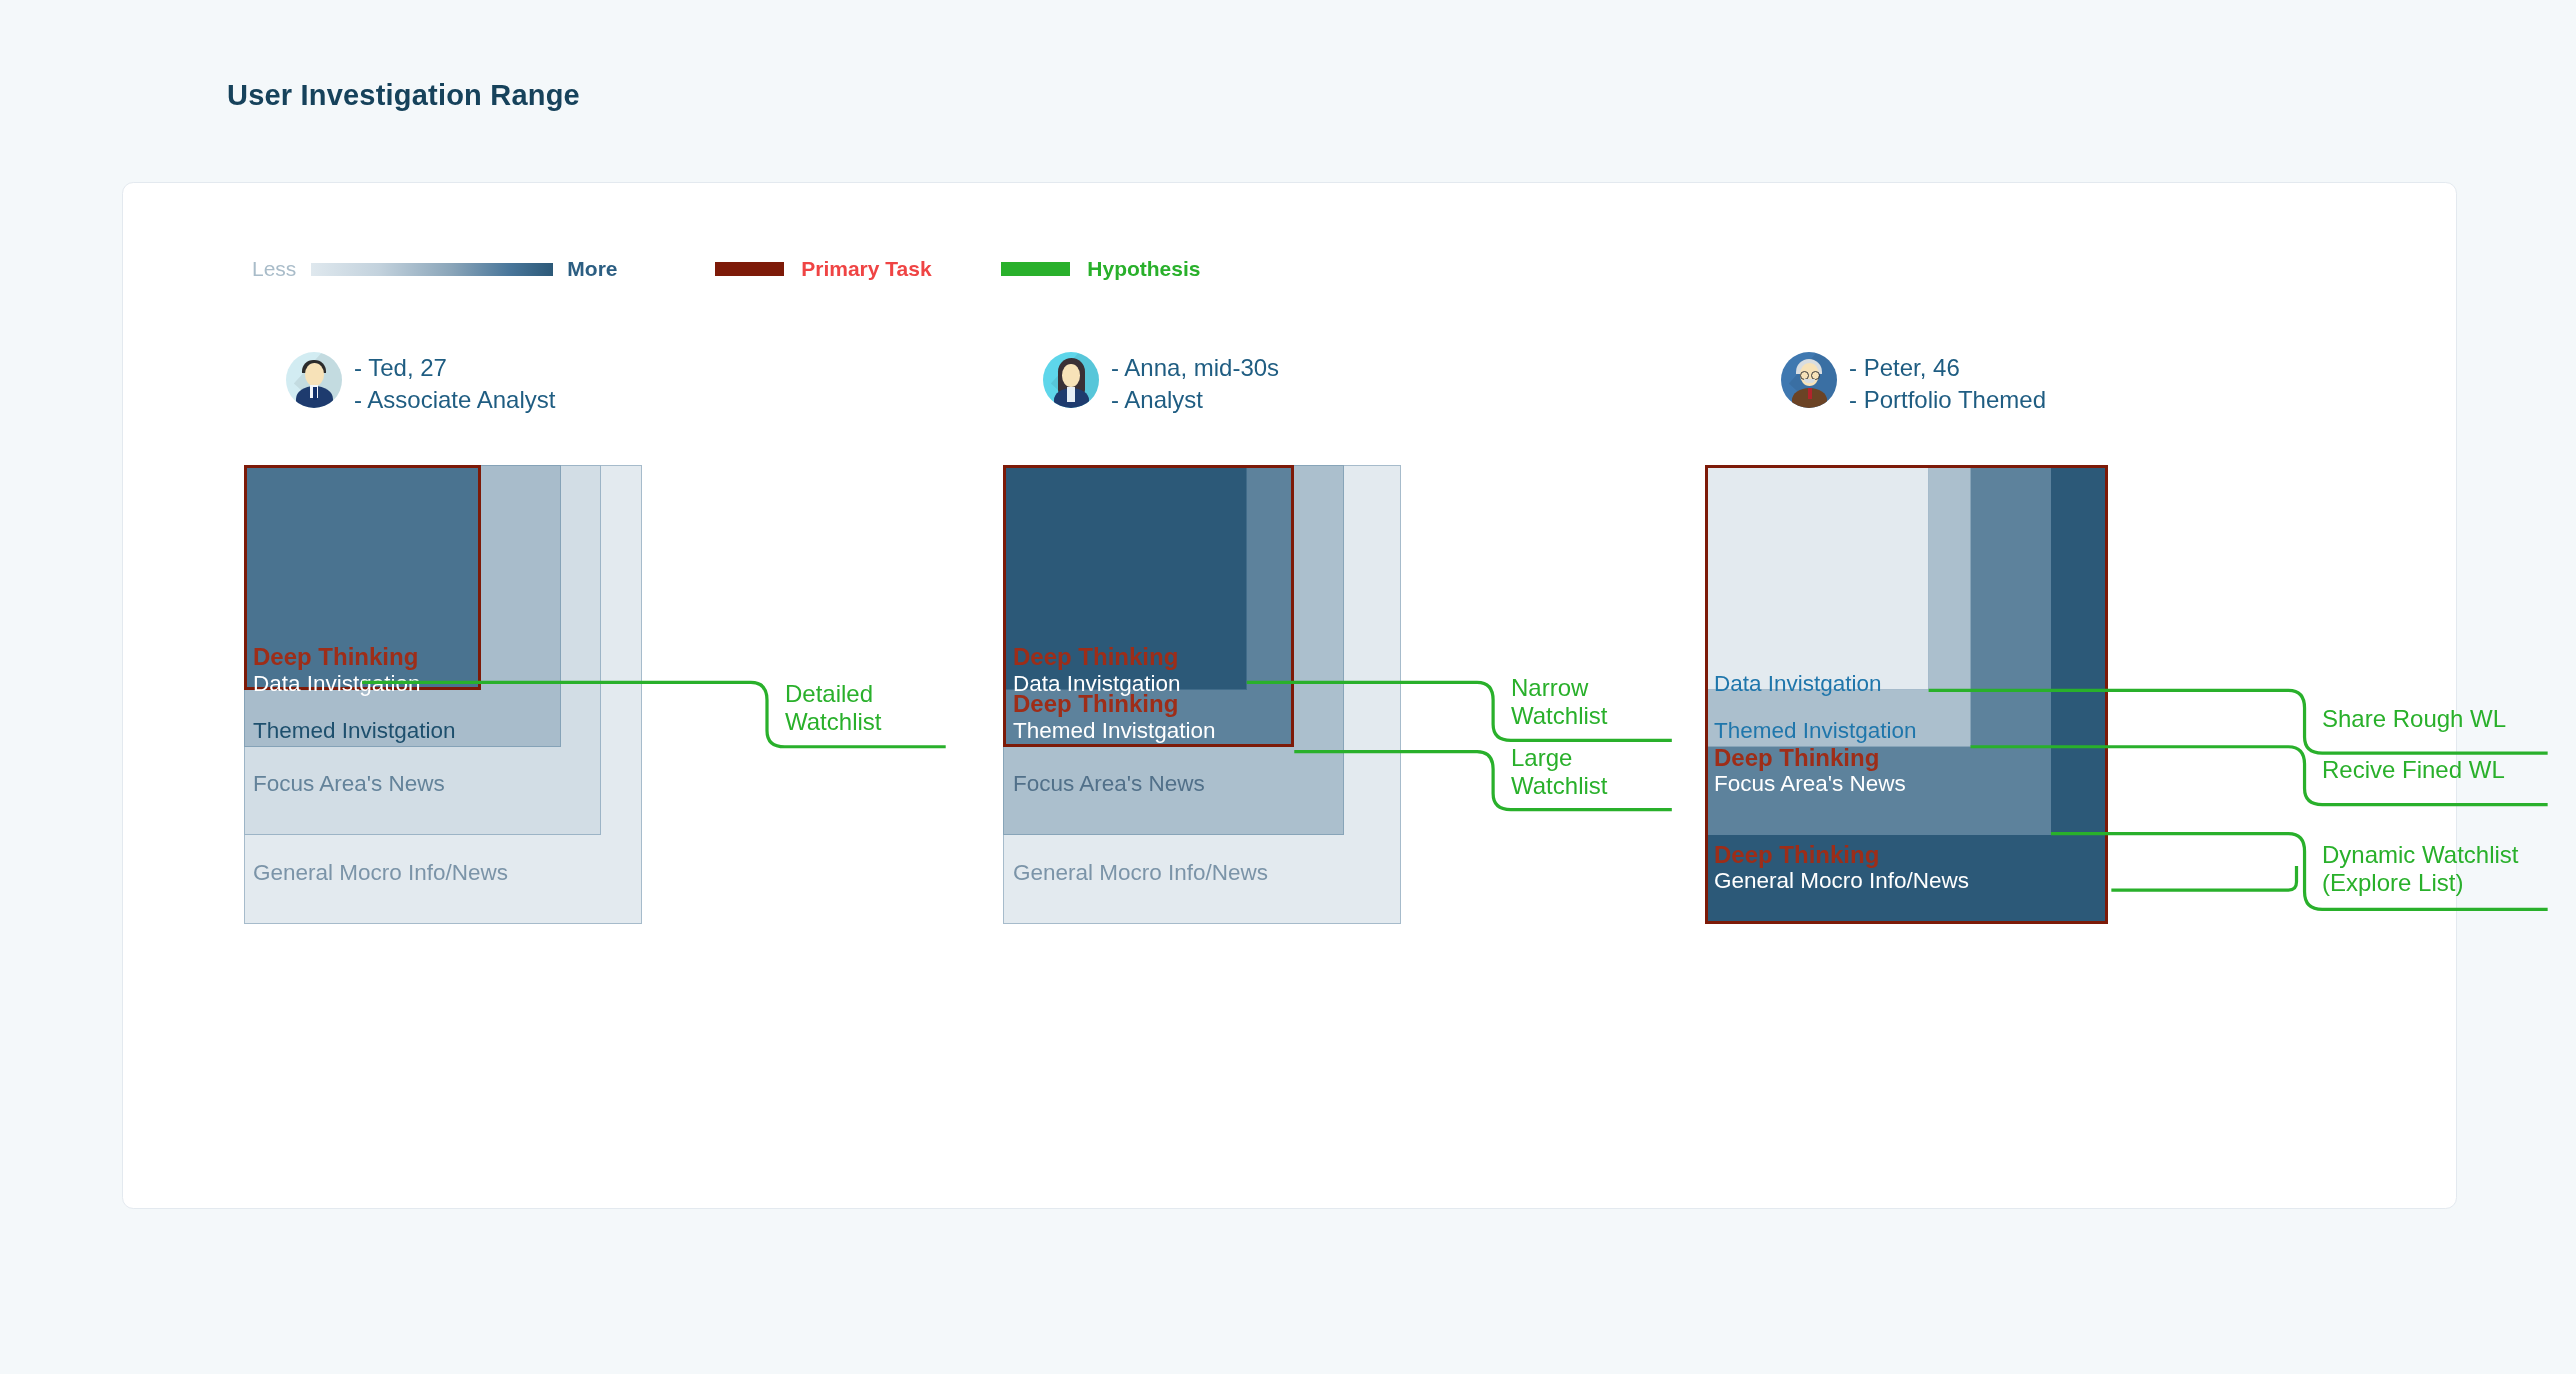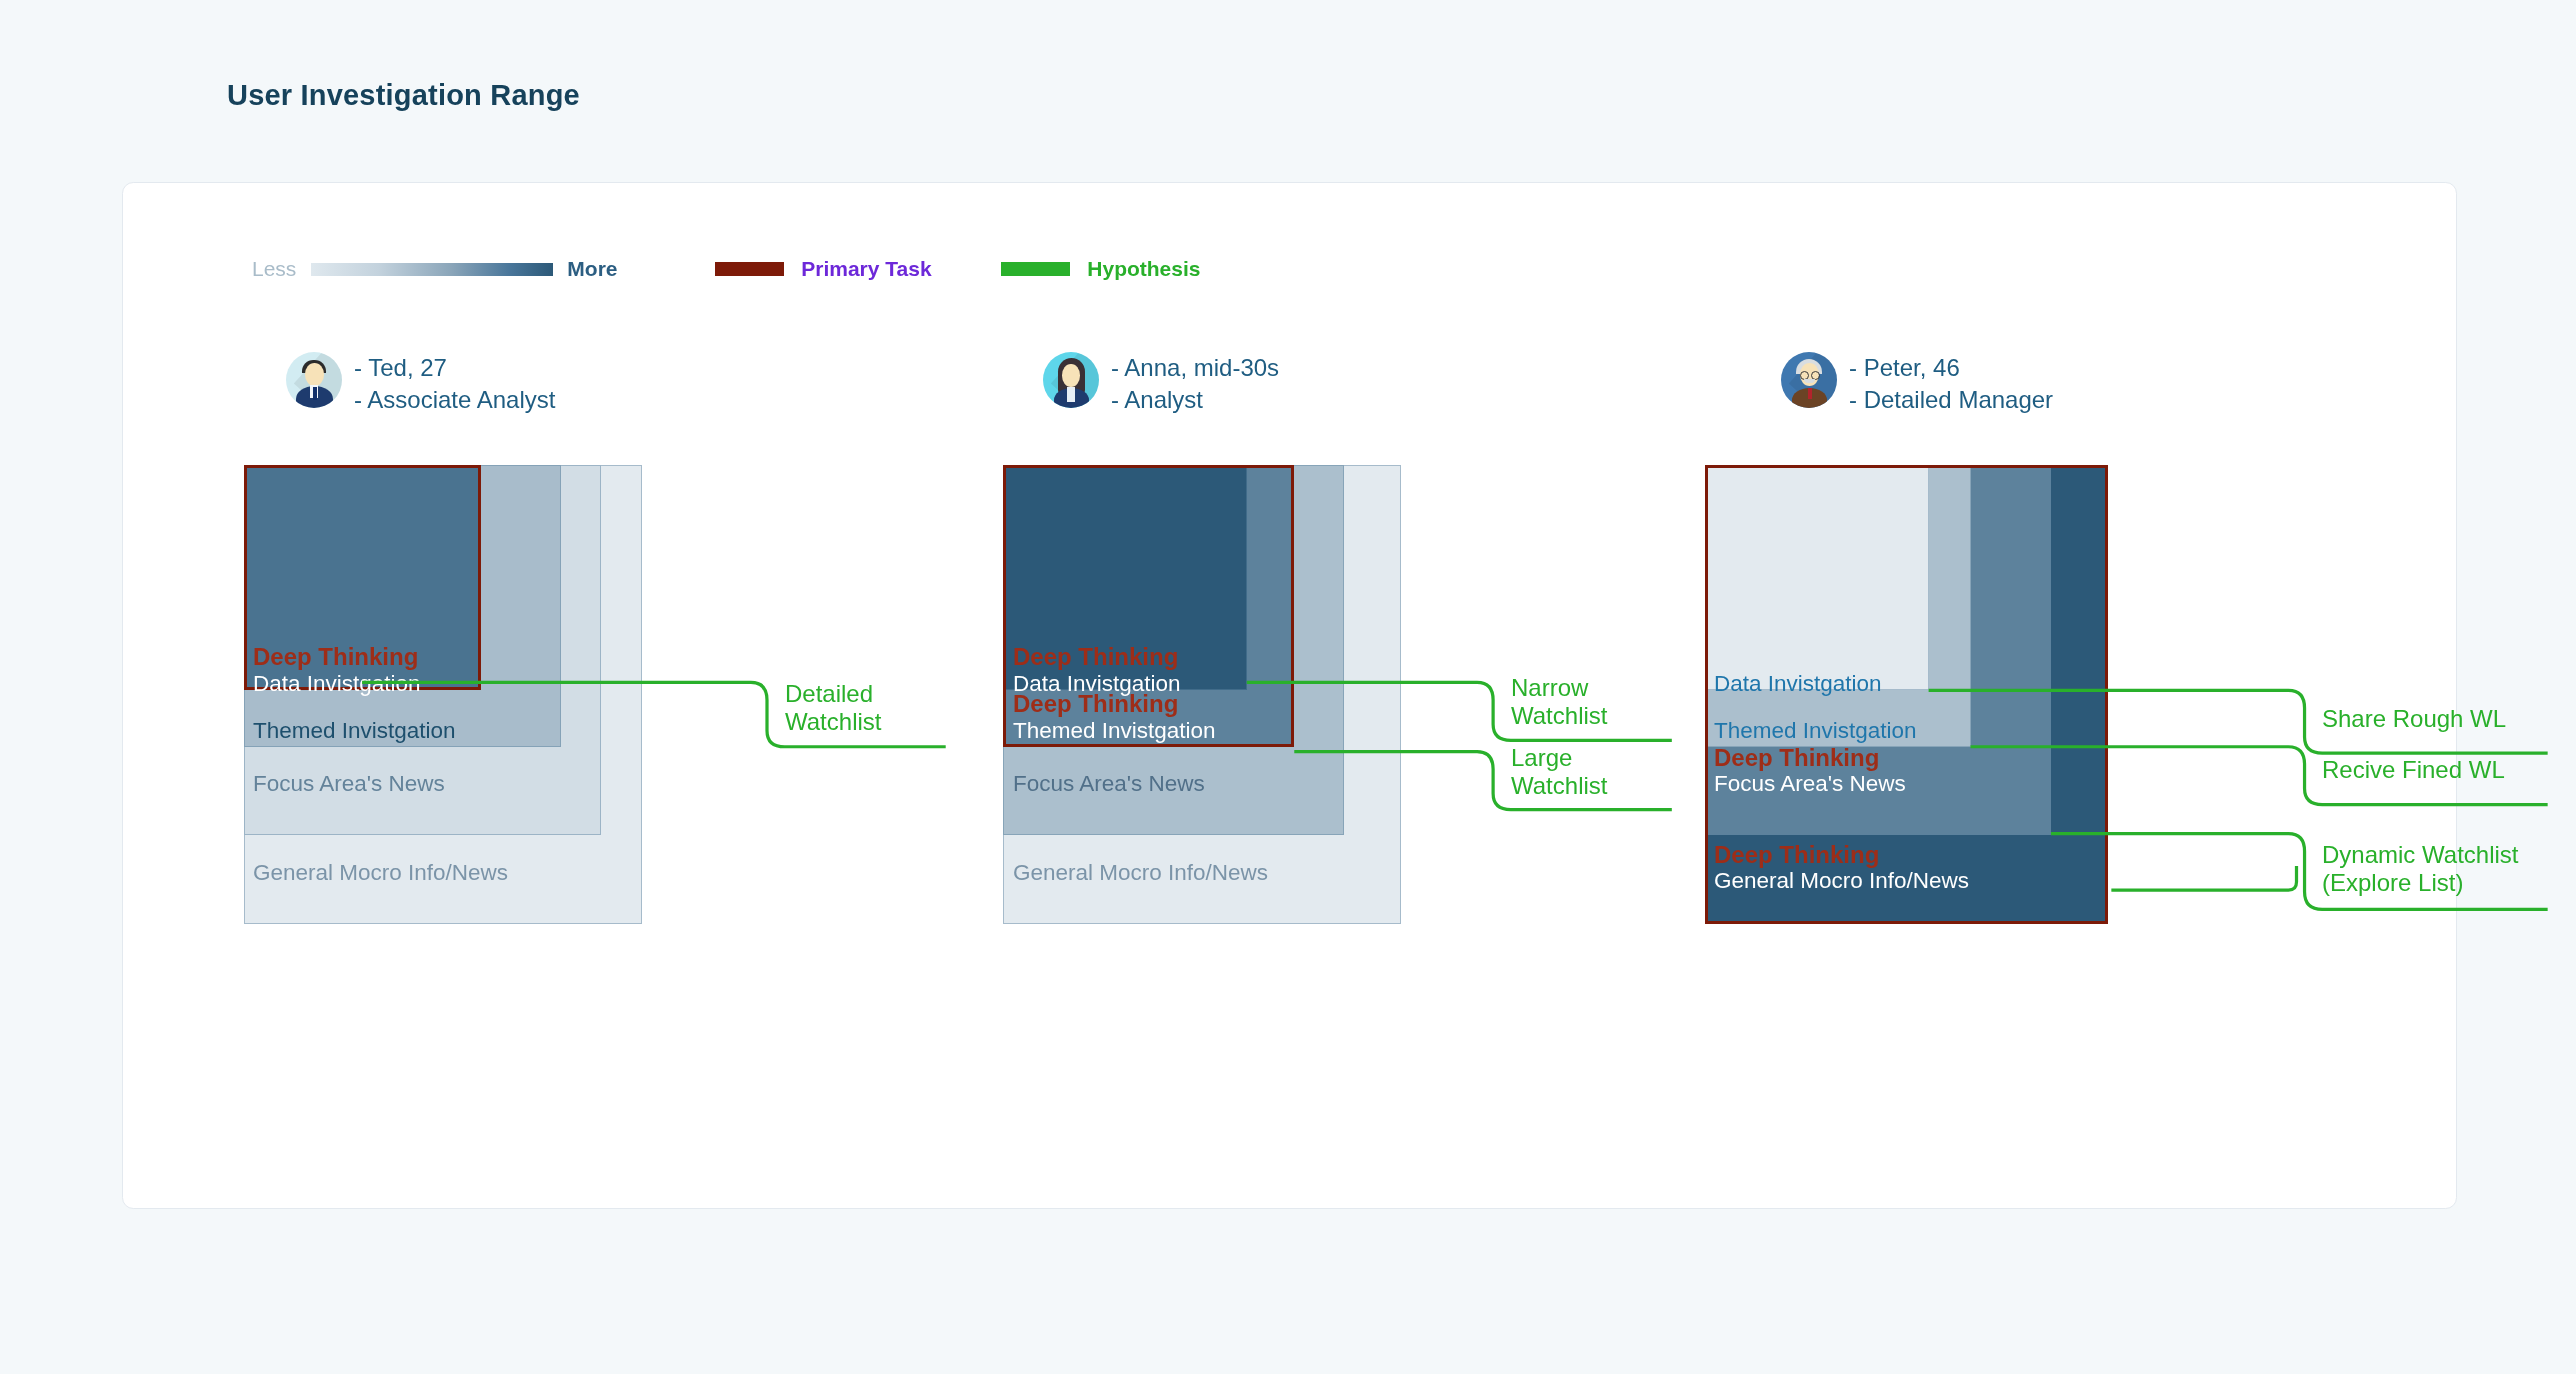--- a/index.html
+++ b/index.html
@@ -28,21 +28,21 @@
   #legend{position:absolute;left:129px;top:74px;display:flex;align-items:center;}
   .lg-group{display:flex;align-items:center;}
   .lg-txt{font-size:21px;}
   .lg-less{color:#a9bcc9;margin-right:14.5px;}
   .lg-more{color:#2c5e82;margin-left:14.5px;font-weight:bold;}
   #grad-bar{width:242px;height:13px;
     background:linear-gradient(to right,#dfe8ee 0%,#c3d2dd 28%,#8aa5b9 58%,#49769a 82%,#2c5978 100%);}
   .lg-sw{width:69px;height:13.7px;margin-right:17.7px;}
   .lg-sw.red{background:#7d1a08;}
   .lg-sw.green{background:#29b02b;}
-  .lg-lbl.red{color:#6d28d9;font-weight:bold;}
+  .lg-lbl.red{color:#ef4444;font-weight:bold;}
   .lg-lbl.green{color:#29b02b;font-weight:bold;}
   .gap-a{width:97px;}
   .gap-b{width:69px;}
 
   
   .persona{position:absolute;display:flex;align-items:flex-start;}
   .avatar{width:56px;height:56px;border-radius:50%;position:relative;overflow:hidden;flex:none;}
   .p-txt{margin-left:12px;color:#1f5d82;font-size:24px;line-height:1.34;white-space:nowrap;}
 
   
@@ -126,21 +126,21 @@
       <span class="av-hair" style="left:15.3px;top:7.2px;width:26px;height:14.5px;background:#d9dde0;border-radius:13px 13px 0 0;"></span>
       <span class="av-head" style="left:18.5px;top:11.3px;width:19.3px;height:23px;background:#f7e2b8;"></span>
       <span class="av-head" style="left:19.3px;top:18.5px;width:7.2px;height:7.2px;border-radius:50%;background:transparent;border:1.6px solid #3a3a3a;"></span>
       <span class="av-head" style="left:30px;top:18.5px;width:7.2px;height:7.2px;border-radius:50%;background:transparent;border:1.6px solid #3a3a3a;"></span>
       <span class="av-head" style="left:22.5px;top:27px;width:11.3px;height:4px;background:#d9dde0;border-radius:0 0 4.8px 4.8px;"></span>
       <span class="av-body" style="left:10.5px;top:36px;width:35px;height:24px;background:#6b4325;"></span>
       <span class="av-head" style="left:26.6px;top:36px;width:4px;height:10.5px;background:#b3232c;border-radius:0;"></span>
     </div>
     <div class="p-txt">
       <div>- Peter, 46</div>
-      <div>- Detailed Manager</div>
+      <div>- Portfolio Themed</div>
     </div>
   </div>
 
   <div class="col" style="left:0;top:0;">
 
     <div class="layer" style="left:121px;top:282px;width:398px;height:459px;background:#e3eaef;"></div>
     <div class="layer" style="left:121px;top:282px;width:357px;height:370px;background:#d2dde5;"></div>
     <div class="layer" style="left:121px;top:282px;width:317px;height:282px;background:#a8bccb;"></div>
     <div class="layer" style="left:121px;top:282px;width:237px;height:225px;background:#4a7390;"></div>
 

